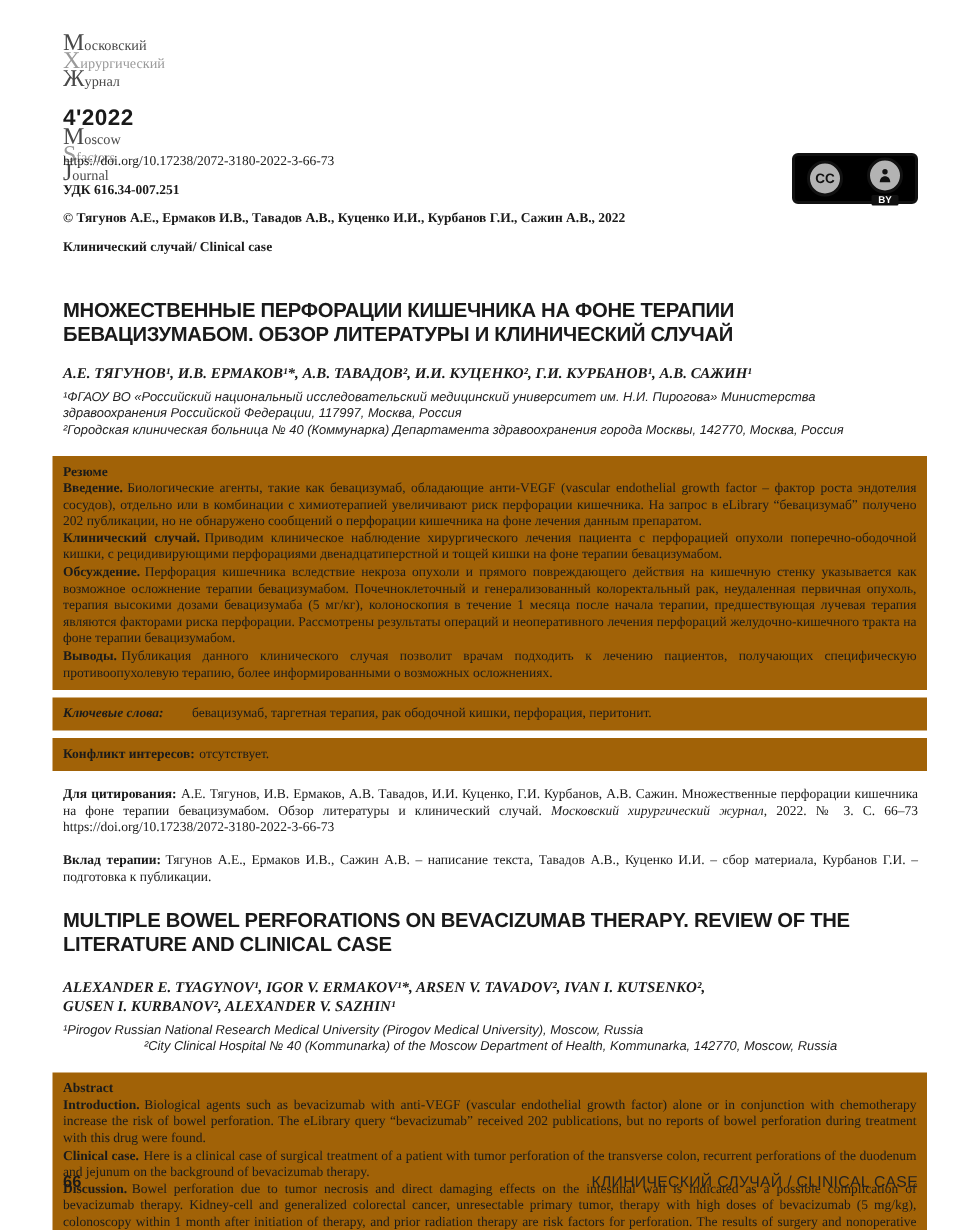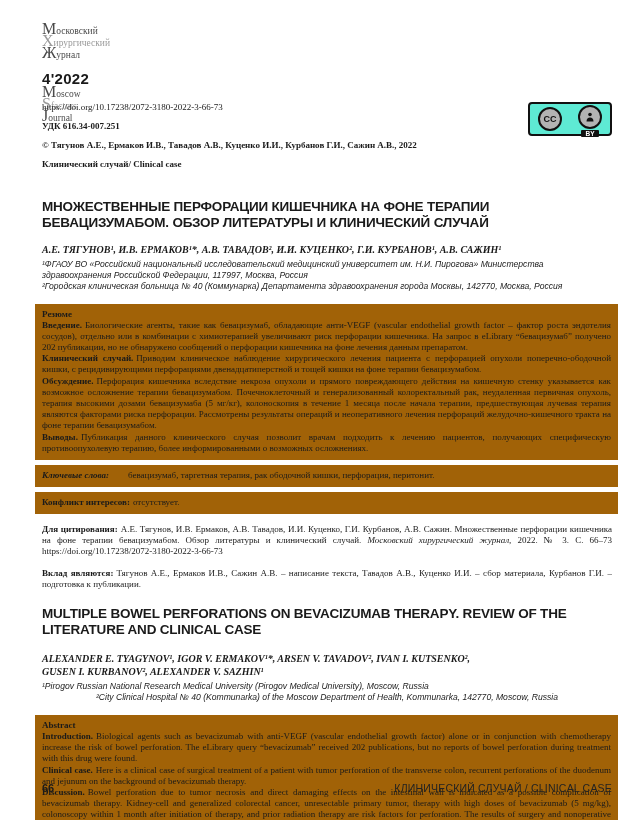--- a/index.html
+++ b/index.html
@@ -23,21 +23,21 @@
   .issue{font-family:"Liberation Sans", sans-serif;font-size:15px;font-weight:bold;letter-spacing:.3px;margin-top:10px;}
   
   .meta{position:relative;margin-top:26px;}
   .meta p{margin:0 0 9px 0;font-size:9px;line-height:10px;}
   .doi{font-size:9px;}
   .udk{font-weight:bold;}
   .copyright{font-weight:bold;}
   .article-type{font-weight:bold;}
   .cc-badge{
     position:absolute;top:0;right:0;width:84px;height:34px;
-    background:#5eead4;border:2px solid #111;border-radius:4px;
+    background:#000000;border:2px solid #111;border-radius:4px;
     display:flex;align-items:center;justify-content:space-around;box-sizing:border-box;
   }
   .cc-circle{width:20px;height:20px;border:2.4px solid #111;border-radius:50%;
     display:flex;align-items:center;justify-content:center;
     font-family:"Liberation Sans", sans-serif;font-weight:bold;font-size:9px;color:#111;background:#b3b3b3;}
   .by-wrap{display:flex;flex-direction:column;align-items:center;margin-top:3px;}
   .by-label{background:#111;color:#fff;font-family:"Liberation Sans", sans-serif;
     font-weight:bold;font-size:6.5px;line-height:7px;padding:0 4px;margin-top:1px;border-radius:1px;}
   
   .title-ru{font-family:"Liberation Sans", sans-serif;font-weight:bold;font-size:13.5px;
@@ -127,21 +127,21 @@
 
   <div class="gray band">
     <p><span class="b-label">Конфликт интересов:</span><span>отсутствует.</span></p>
   </div>
 
   <div class="plain">
     <p><span class="b-label">Для цитирования:</span><span>А.Е. Тягунов, И.В. Ермаков, А.В. Тавадов, И.И. Куценко, Г.И. Курбанов, А.В. Сажин. Множественные перфорации кишечника на фоне терапии бевацизумабом. Обзор литературы и клинический случай.</span> <span class="it">Московский хирургический журнал</span><span>, 2022. № 3. С. 66–73 https://doi.org/10.17238/2072-3180-2022-3-66-73</span></p>
   </div>
 
   <div class="plain">
-    <p><span class="b-label">Вклад являются:</span><span>Тягунов А.Е., Ермаков И.В., Сажин А.В. – написание текста, Тавадов А.В., Куценко И.И. – сбор материала, Курбанов Г.И. – подготовка к публикации.</span></p>
+    <p><span class="b-label">Вклад терапии:</span><span>Тягунов А.Е., Ермаков И.В., Сажин А.В. – написание текста, Тавадов А.В., Куценко И.И. – сбор материала, Курбанов Г.И. – подготовка к публикации.</span></p>
   </div>
 
   <h2 class="title-en">MULTIPLE BOWEL PERFORATIONS ON BEVACIZUMAB THERAPY. REVIEW OF THE LITERATURE AND CLINICAL CASE</h2>
   <p class="authors-en"><span>ALEXANDER E. TYAGYNOV¹, IGOR V. ERMAKOV¹*, ARSEN V. TAVADOV², IVAN I. KUTSENKO²,</span><br><span>GUSEN I. KURBANOV², ALEXANDER V. SAZHIN¹</span></p>
   <p class="affil">¹Pirogov Russian National Research Medical University (Pirogov Medical University), Moscow, Russia</p>
   <p class="affil" style="margin-top:1px;text-align:center;">²City Clinical Hospital № 40 (Kommunarka) of the Moscow Department of Health, Kommunarka, 142770, Moscow, Russia</p>
 
   <div class="gray block-abstract">
     <p class="abs-head">Abstract</p>
     <p class="abs-p"><span class="lbl">Introduction.</span><span>Biological agents such as bevacizumab with anti-VEGF (vascular endothelial growth factor) alone or in conjunction with chemotherapy increase the risk of bowel perforation. The eLibrary query “bevacizumab” received 202 publications, but no reports of bowel perforation during treatment with this drug were found.</span></p>

